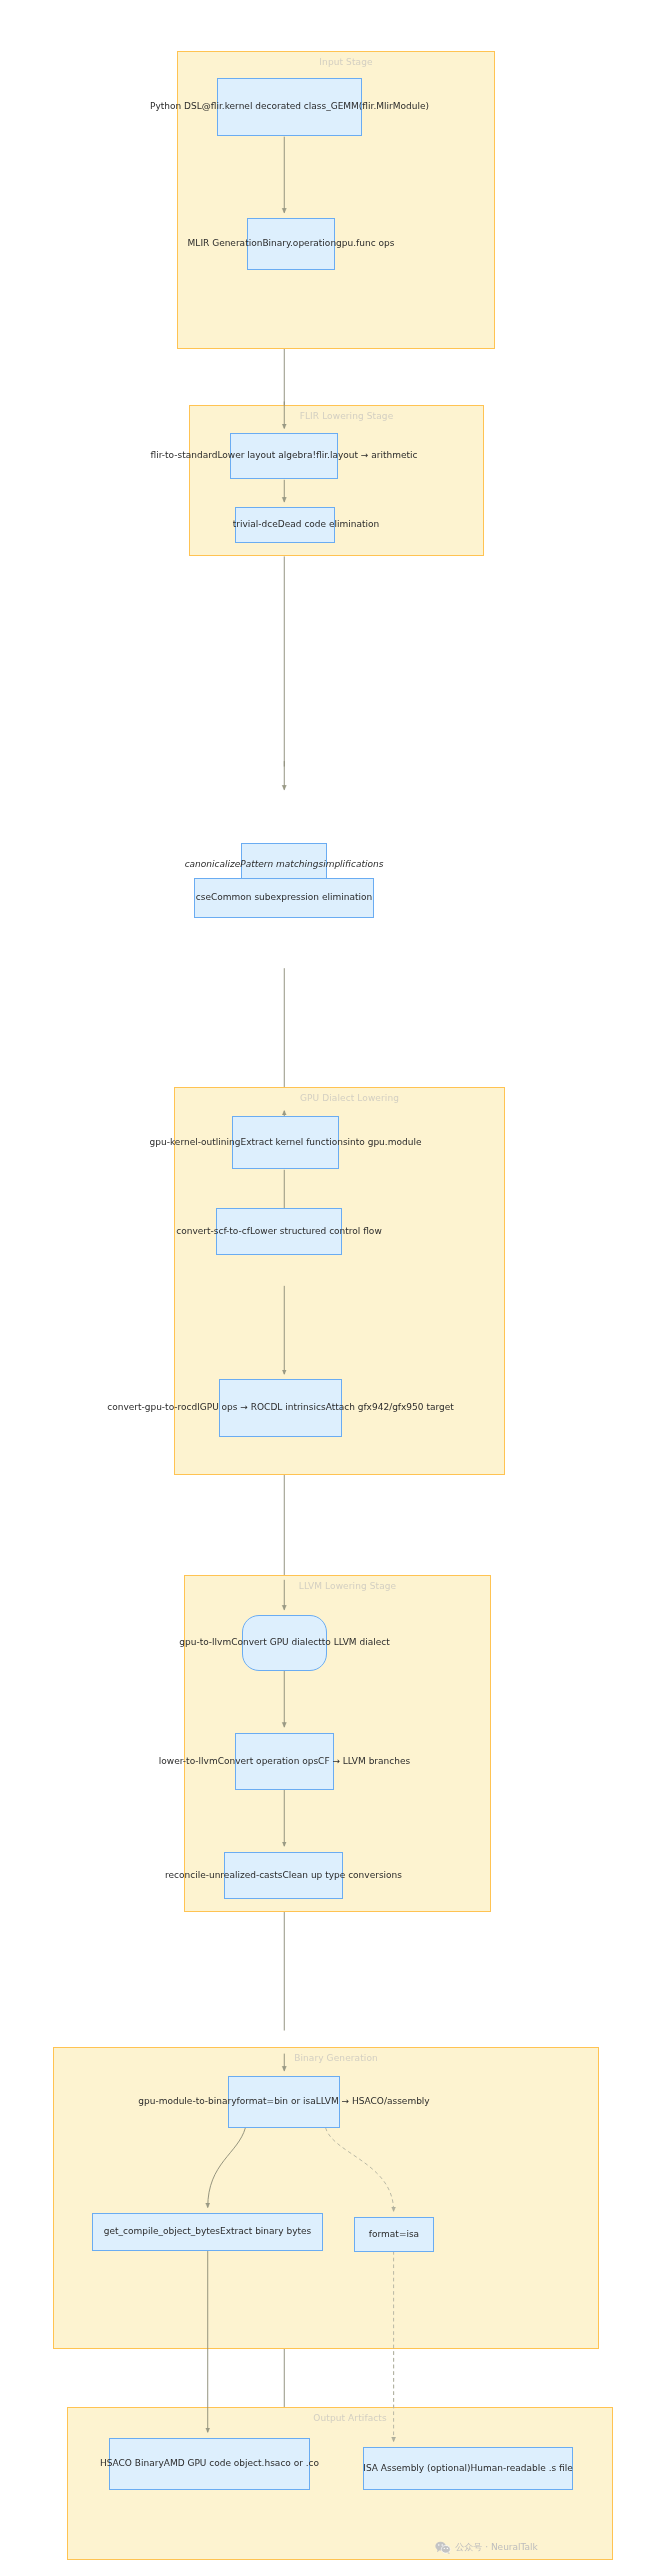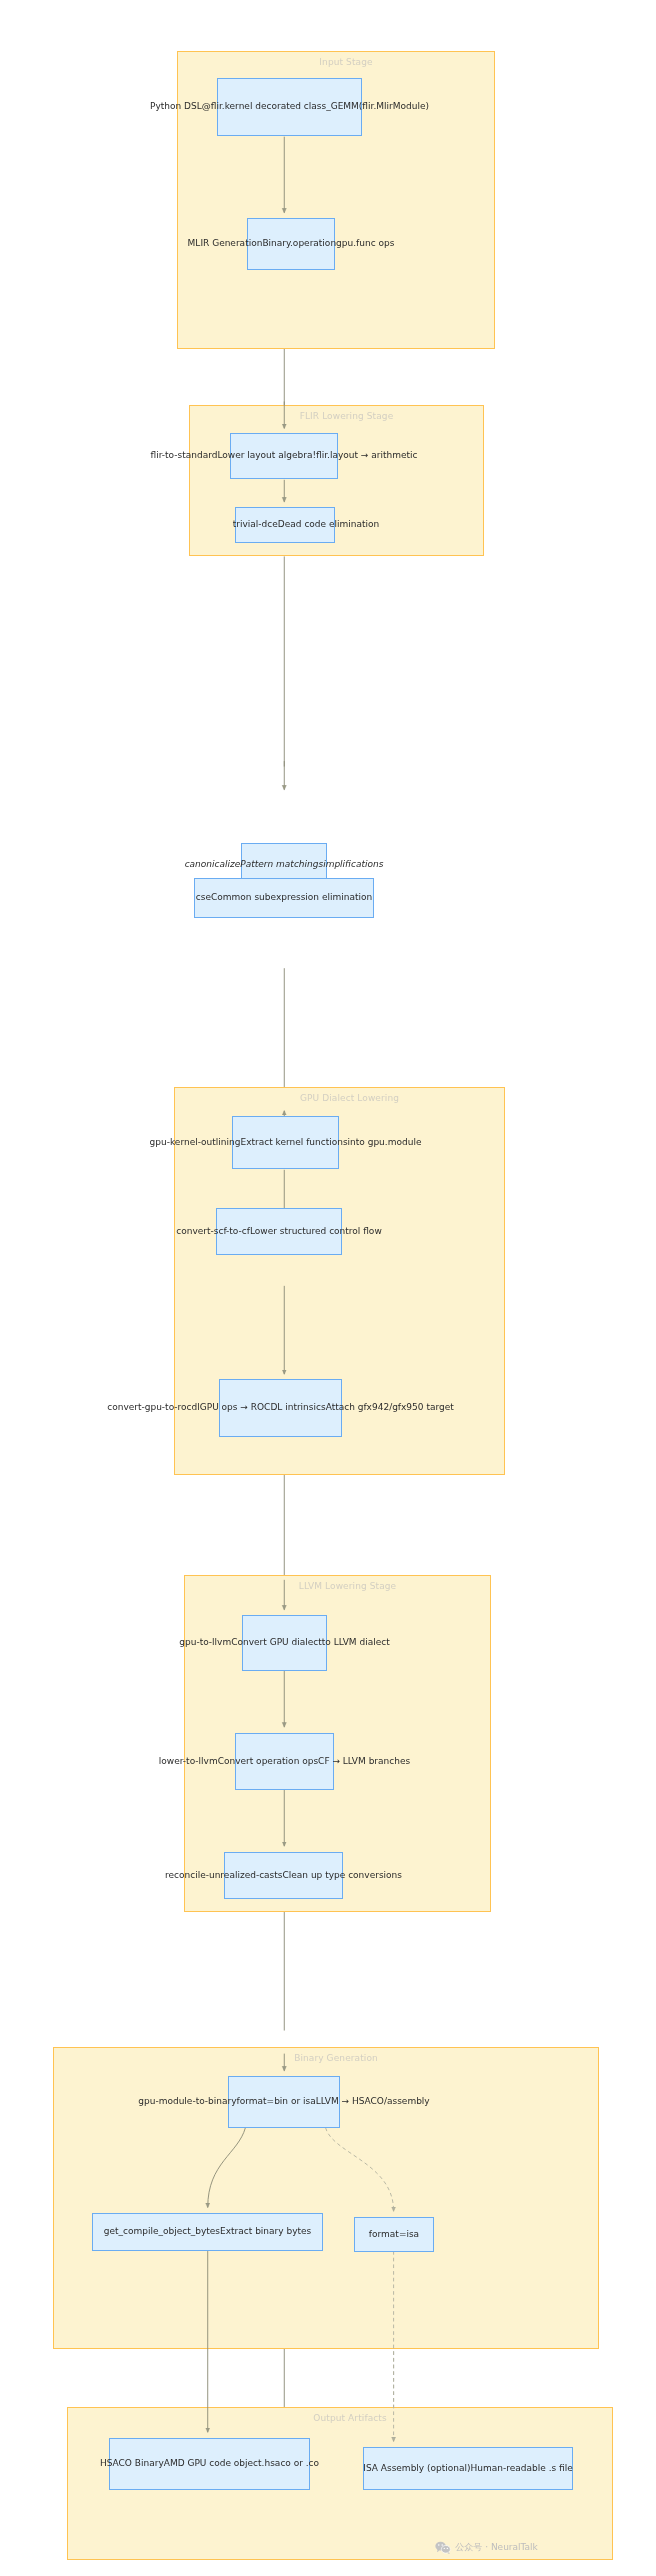--- a/index.html
+++ b/index.html
@@ -166,21 +166,21 @@
   </div>
   <div class="node" style="left:219px; top:1379px; width:123px; height:58px;">
     <div class="ln">convert-gpu-to-rocdl</div>
     <div class="ln">GPU ops → ROCDL intrinsics</div>
     <div class="ln">Attach gfx942/gfx950 target</div>
   </div>
 
   <div class="cluster" style="left:184px; top:1575px; width:307px; height:337px;">
     <div class="cluster-title">LLVM Lowering Stage</div>
   </div>
-  <div class="node" style="left:242px; top:1615px; width:85px; height:56px;">
+  <div class="node" style="left:242px; top:1615px; width:85px; height:56px;border-radius:17px;">
     <div class="ln">gpu-to-llvm</div>
     <div class="ln">Convert GPU dialect</div>
     <div class="ln">to LLVM dialect</div>
   </div>
   <div class="node" style="left:235px; top:1733px; width:99px; height:57px;">
     <div class="ln">lower-to-llvm</div>
     <div class="ln">Convert operation ops</div>
     <div class="ln">CF → LLVM branches</div>
   </div>
   <div class="node" style="left:224px; top:1852px; width:119px; height:47px;">

